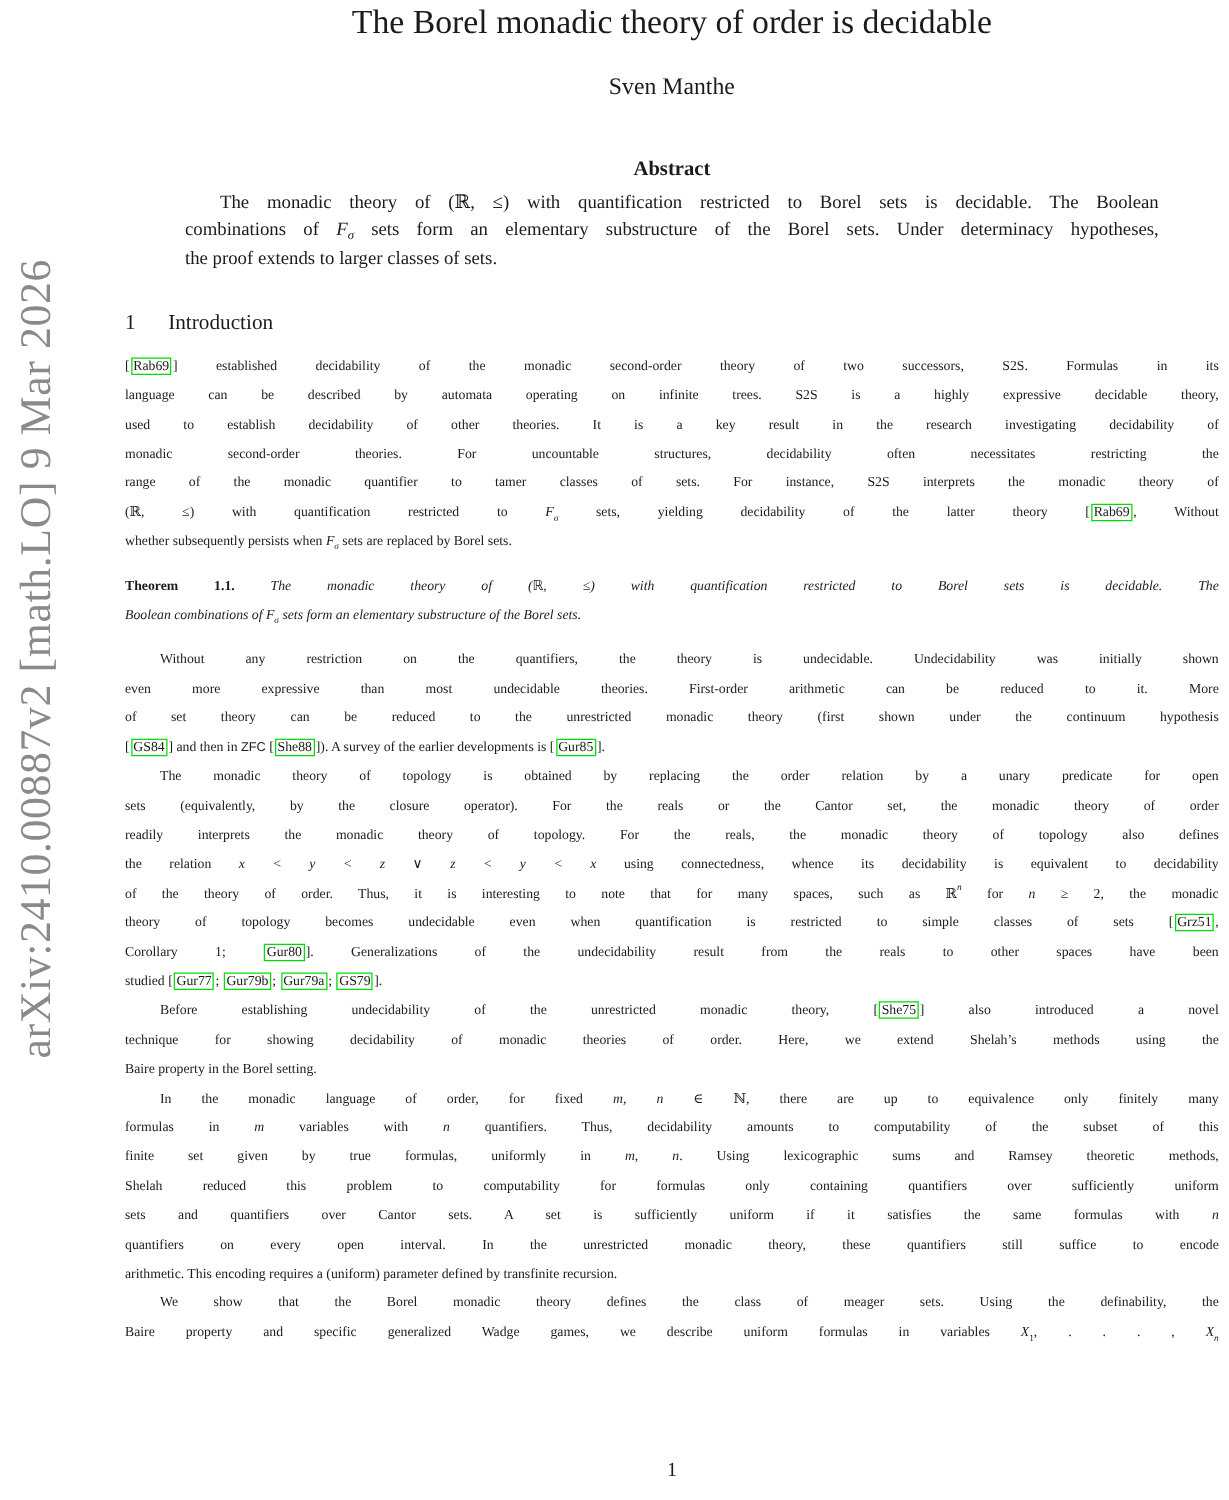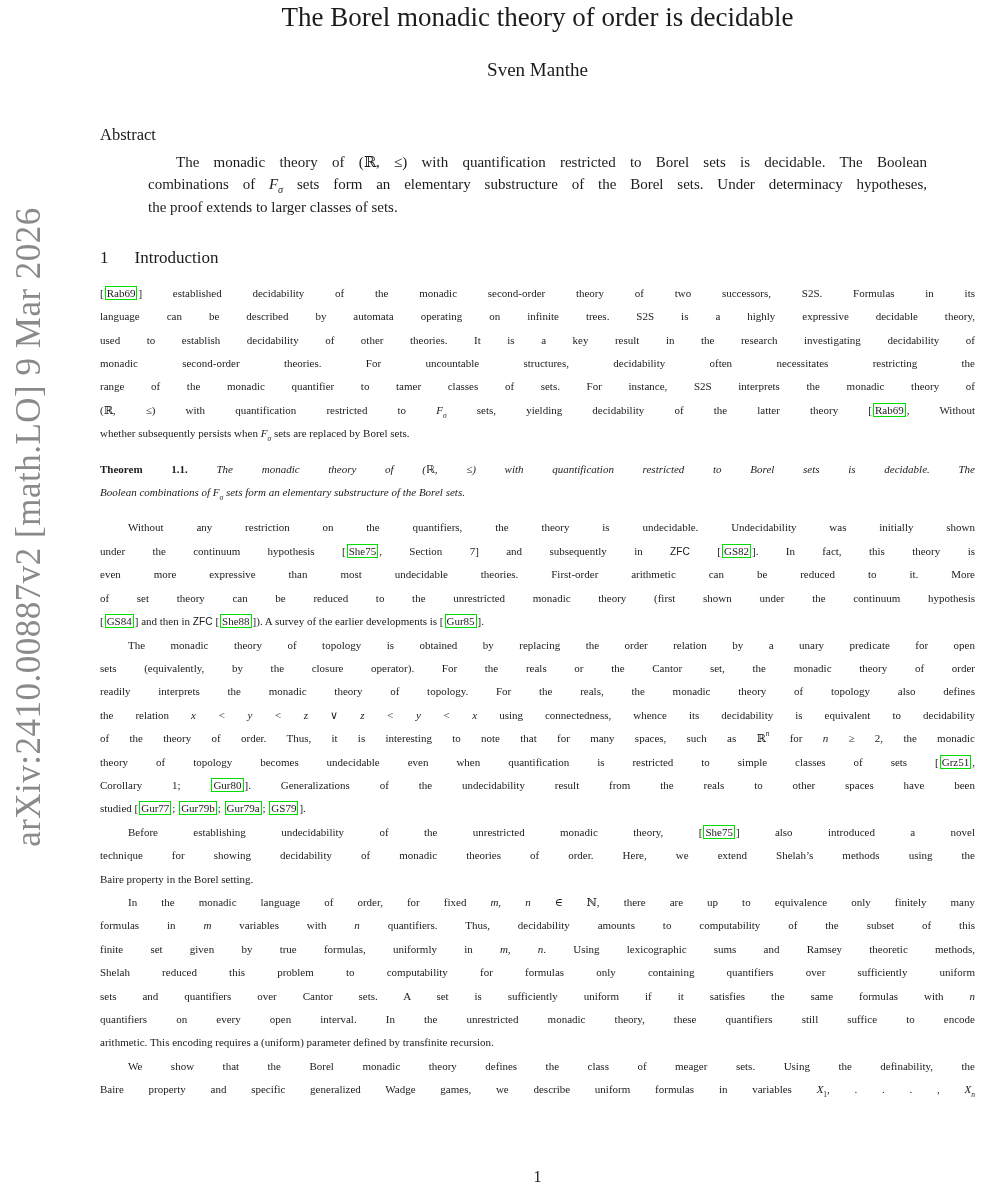--- a/index.html
+++ b/index.html
@@ -36,21 +36,22 @@
     line-height: 1.15;
   }
   .author {
     margin-top: 26px;
     font-size: 19px;
     text-align: center;
   }
   .abs-head {
     margin-top: 44px;
     font-size: 16.5px;
-    font-weight: normal;
+    font-weight: bold;
+    text-align: center;
   }
   .abs-body {
     margin: 6px 48px 0 48px;
     font-size: 15px;
     line-height: 22.4px;
   }
   .sec-head {
     margin-top: 30px;
     font-size: 17px;
     font-weight: normal;
@@ -115,21 +116,20 @@
           <div class="line"><span class="rm">range of the monadic quantifier to tamer classes of sets. For instance, S2S interprets the monadic theory of</span></div>
           <div class="line"><span class="rm">(ℝ, ≤) with quantification restricted to </span><span class="it">F</span><span class="sub it">σ</span><span class="rm"> sets, yielding decidability of the latter theory [</span><span class="cite">Rab69</span><span class="rm">, Without</span></div>
           <div class="line lastline"><span class="rm">whether subsequently persists when </span><span class="it">F</span><span class="sub it">σ</span><span class="rm"> sets are replaced by Borel sets.</span></div>
         </div>
         <div class="block theorem">
           <div class="line"><span class="bf">Theorem 1.1.</span><span class="it"> The monadic theory of (ℝ, ≤) with quantification restricted to Borel sets is decidable. The</span></div>
           <div class="line lastline"><span class="it">Boolean combinations of F</span><span class="sub it">σ</span><span class="it"> sets form an elementary substructure of the Borel sets.</span></div>
         </div>
         <div class="block para">
           <div class="line indent"><span class="rm">Without any restriction on the quantifiers, the theory is undecidable. Undecidability was initially shown</span></div>
-          <div class="line"><span class="rm">under the continuum hypothesis [</span><span class="cite">She75</span><span class="rm">, Section 7] and subsequently in </span><span class="sf">ZFC</span><span class="rm"> [</span><span class="cite">GS82</span><span class="rm">]. In fact, this theory is</span></div>
           <div class="line"><span class="rm">even more expressive than most undecidable theories. First-order arithmetic can be reduced to it. More</span></div>
           <div class="line"><span class="rm">of set theory can be reduced to the unrestricted monadic theory (first shown under the continuum hypothesis</span></div>
           <div class="line lastline"><span class="rm">[</span><span class="cite">GS84</span><span class="rm">] and then in </span><span class="sf">ZFC</span><span class="rm"> [</span><span class="cite">She88</span><span class="rm">]). A survey of the earlier developments is [</span><span class="cite">Gur85</span><span class="rm">].</span></div>
         </div>
         <div class="block para">
           <div class="line indent"><span class="rm">The monadic theory of topology is obtained by replacing the order relation by a unary predicate for open</span></div>
           <div class="line"><span class="rm">sets (equivalently, by the closure operator). For the reals or the Cantor set, the monadic theory of order</span></div>
           <div class="line"><span class="rm">readily interprets the monadic theory of topology. For the reals, the monadic theory of topology also defines</span></div>
           <div class="line"><span class="rm">the relation </span><span class="it">x &lt; y &lt; z</span><span class="rm"> ∨ </span><span class="it">z &lt; y &lt; x</span><span class="rm"> using connectedness, whence its decidability is equivalent to decidability</span></div>
           <div class="line"><span class="rm">of the theory of order. Thus, it is interesting to note that for many spaces, such as ℝ</span><span class="sup it">n</span><span class="rm"> for </span><span class="it">n</span><span class="rm"> ≥ 2, the monadic</span></div>

